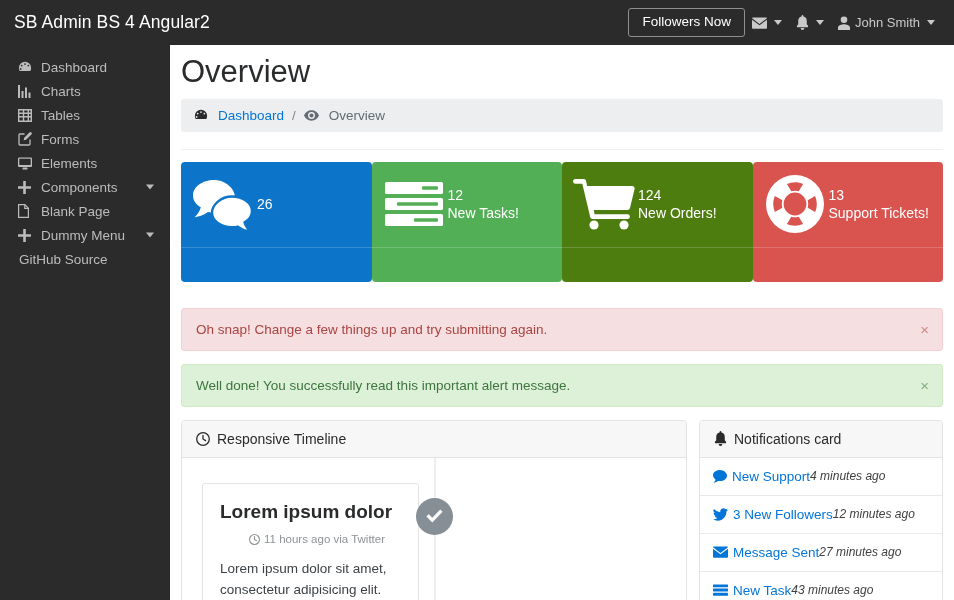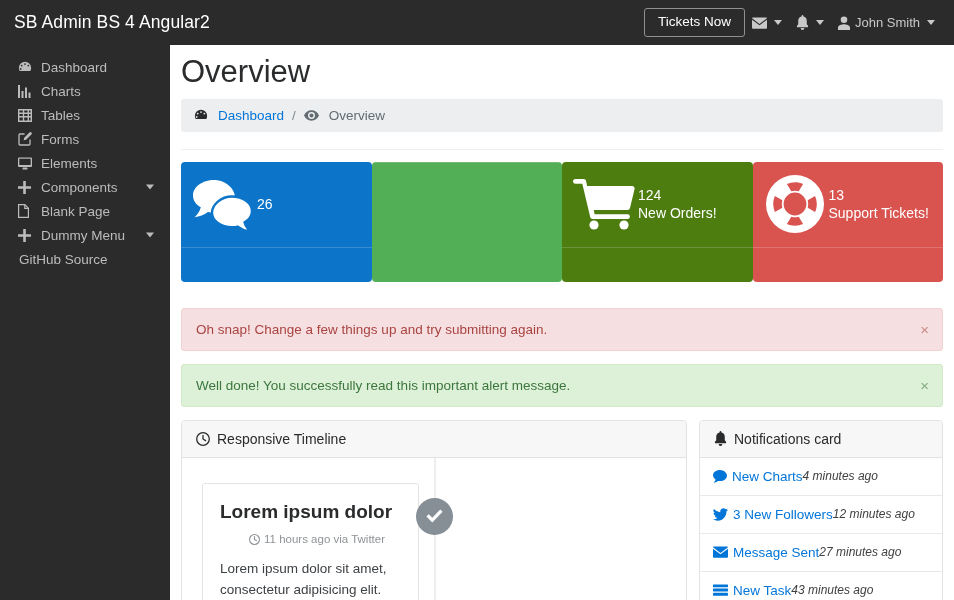--- a/index.html
+++ b/index.html
@@ -267,21 +267,21 @@
   svg { display: block; }
 </style>
 </head>
 <body>
 
 <div id="app">
 
   <div class="navbar">
     <div class="brand">SB Admin BS 4 Angular2</div>
     <div class="nav-right">
-      <button class="dl-btn">Tickets Now</button>
+      <button class="dl-btn">Followers Now</button>
 
       <div class="nav-item">
         <span class="ic">
           <svg width="15" height="12" viewBox="0 0 16 12">
               <path fill="#c9c9c9" d="M1 0h14a1 1 0 0 1 1 1L8 7 0 1a1 1 0 0 1 1-1zm-1 2.5 8 5.8 8-5.8V11a1 1 0 0 1-1 1H1a1 1 0 0 1-1-1z"></path>
             </svg>
         </span>
         <span class="caret"></span>
       </div>
 
@@ -427,20 +427,36 @@
             </svg>
           </div>
           <div class="card-txt">
             <div class="card-num">26</div>
           </div>
         </div>
         <div class="card-foot"></div>
       </div>
 
       <div class="card-stat" style="background:#53af56">
+        <div class="card-body">
+          <div class="card-ic">
+            <svg width="60" height="48" viewBox="0 0 60 48">
+              <rect fill="#fff" x="1" y="2" width="58" height="12" rx="1.5"></rect>
+              <rect fill="#53af56" x="38" y="6.2" width="16" height="3.6" rx="1"></rect>
+              <rect fill="#fff" x="1" y="18" width="58" height="12" rx="1.5"></rect>
+              <rect fill="#53af56" x="13" y="22.2" width="41" height="3.6" rx="1"></rect>
+              <rect fill="#fff" x="1" y="34" width="58" height="12" rx="1.5"></rect>
+              <rect fill="#53af56" x="30" y="38.2" width="24" height="3.6" rx="1"></rect>
+            </svg>
+          </div>
+          <div class="card-txt">
+            <div class="card-num">12</div>
+            <div class="card-lbl">New Tasks!</div>
+          </div>
+        </div>
         <div class="card-foot"></div>
       </div>
 
       <div class="card-stat" style="background:#4d7c0f">
         <div class="card-body">
           <div class="card-ic">
             <svg width="62" height="52" viewBox="0 0 62 52">
               <path fill="#fff" d="M0 3.5A2.5 2.5 0 0 1 2.5 1h8.2c1.2 0 2.2.8 2.4 2l1 5h45c1.7 0 2.9 1.5 2.5 3.1l-4.6 19A2.5 2.5 0 0 1 54.5 32H20.8l.8 4.3h32.9a2.4 2.4 0 0 1 0 4.8H19.6c-1.2 0-2.2-.8-2.4-2L9.3 5.8H2.5A2.5 2.5 0 0 1 0 3.5z"></path>
               <circle fill="#fff" cx="21" cy="47" r="4.6"></circle>
               <circle fill="#fff" cx="51" cy="47" r="4.6"></circle>
@@ -526,21 +542,21 @@
           <span>Notifications card</span>
         </div>
         <div class="notif-list">
 
           <div class="notif-item">
             <span class="n-ic">
               <svg width="14" height="13" viewBox="0 0 14 13">
                   <path fill="#0275d8" d="M7 0C3.1 0 0 2.4 0 5.3c0 1.6 1 3.1 2.5 4.1-.2 1.3-1 2.4-2 3.3 1.7-.2 3.3-.8 4.6-1.8.6.1 1.2.2 1.9.2 3.9 0 7-2.4 7-5.3S10.9 0 7 0z"></path>
                 </svg>
             </span>
-            <span>New Charts</span>
+            <span>New Support</span>
             <span class="notif-time">4 minutes ago</span>
           </div>
 
           <div class="notif-item">
             <span class="n-ic">
               <svg width="15" height="13" viewBox="0 0 16 13">
                   <path fill="#0275d8" d="M16 1.5a6.5 6.5 0 0 1-1.9.5A3.3 3.3 0 0 0 15.5.2a6.6 6.6 0 0 1-2.1.8A3.3 3.3 0 0 0 7.8 4a9.3 9.3 0 0 1-6.8-3.4 3.3 3.3 0 0 0 1 4.4A3.3 3.3 0 0 1 .5 4.6v0a3.3 3.3 0 0 0 2.6 3.2 3.3 3.3 0 0 1-1.5.1 3.3 3.3 0 0 0 3.1 2.3A6.6 6.6 0 0 1 0 11.6a9.3 9.3 0 0 0 5 1.5c6 0 9.3-5 9.3-9.3v-.4A6.7 6.7 0 0 0 16 1.5z"></path>
                 </svg>
             </span>
             <span>3 New Followers</span>

